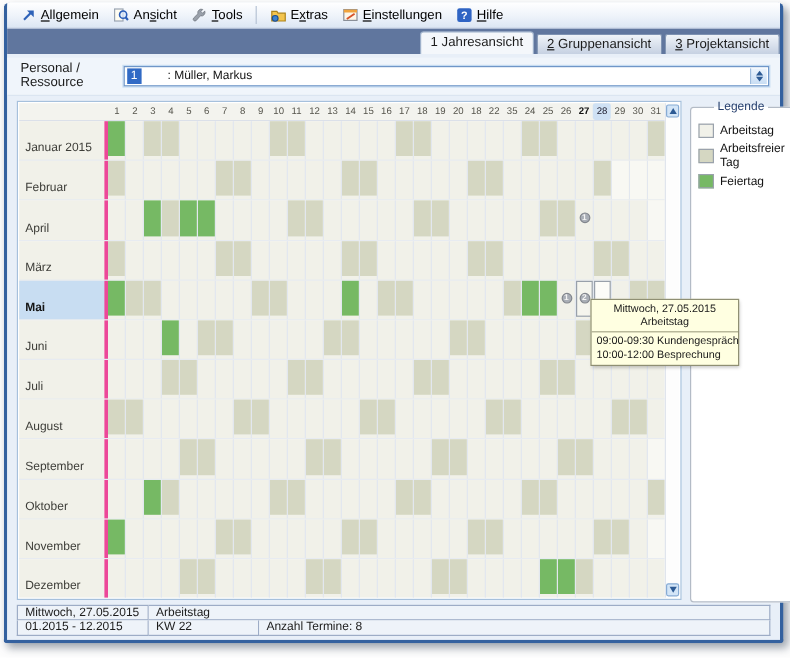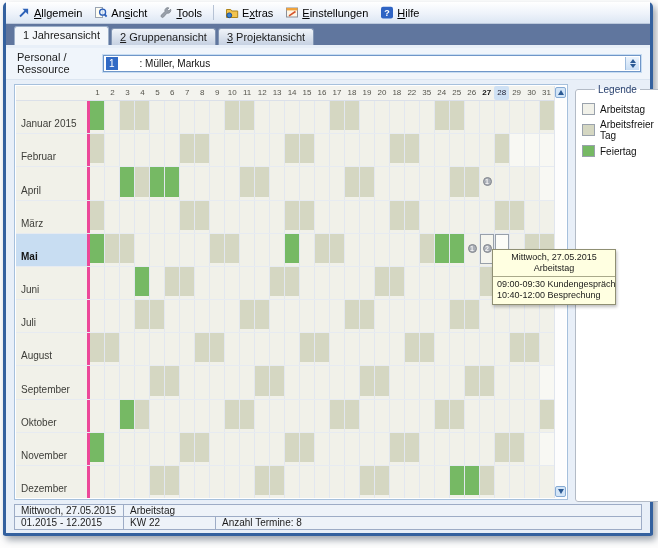--- a/index.html
+++ b/index.html
@@ -32,21 +32,21 @@
     display:flex; align-items:center; padding:0 6px; gap:2px;
   }
   .menu-item { display:flex; align-items:center; gap:3px; padding:2px 5px; font-size:11px; color:#000; border-radius:2px; }
   .menu-item u { text-decoration:underline; }
   .menu-sep { width:1px; height:15px; background:#b6c2d4; margin:0 4px; }
   .mi { width:14px; height:13px; display:inline-flex; }
 
   
   .tabstrip {
     height:21px; flex:0 0 21px; background:#60769e;
-    display:flex; align-items:flex-end; padding:4px 0 0 8px; gap:2px;
+    display:flex; align-items:flex-end; padding:4px 0 0 8px; gap:2px;justify-content:flex-end;
   }
   .tab {
     font-size:11px; padding:2px 8px 3px 8px; border:1px solid #8296b4; border-bottom:none;
     border-radius:3px 3px 0 0; background:linear-gradient(180deg,#f0f4f9,#c6d1e2);
     color:#1c1c1c; height:17px; line-height:12px;
   }
   .tab.active { background:#f4f7fb; height:19px; font-weight:normal; border-color:#9db0ca; }
   .tab u { text-decoration:underline; }
 
   
@@ -1429,21 +1429,21 @@
             </div>
           </div>
       </fieldset>
 
       <div class="tooltip">
         <div class="tt-title">Mittwoch, 27.05.2015</div>
         <div class="tt-sub">Arbeitstag</div>
         <div class="tt-sep"></div>
         <div>
             <div class="tt-entry">09:00-09:30 Kundengespräch</div>
-            <div class="tt-entry">10:40-12:00 Besprechung</div>
+            <div class="tt-entry">10:00-12:00 Besprechung</div>
           </div>
       </div>
 
     </div>
 
     <div class="statusbar">
       <div class="sb-row">
         <div class="sb-cell sb-c1">Mittwoch, 27.05.2015</div>
         <div class="sb-cell sb-fill">Arbeitstag</div>
       </div>

